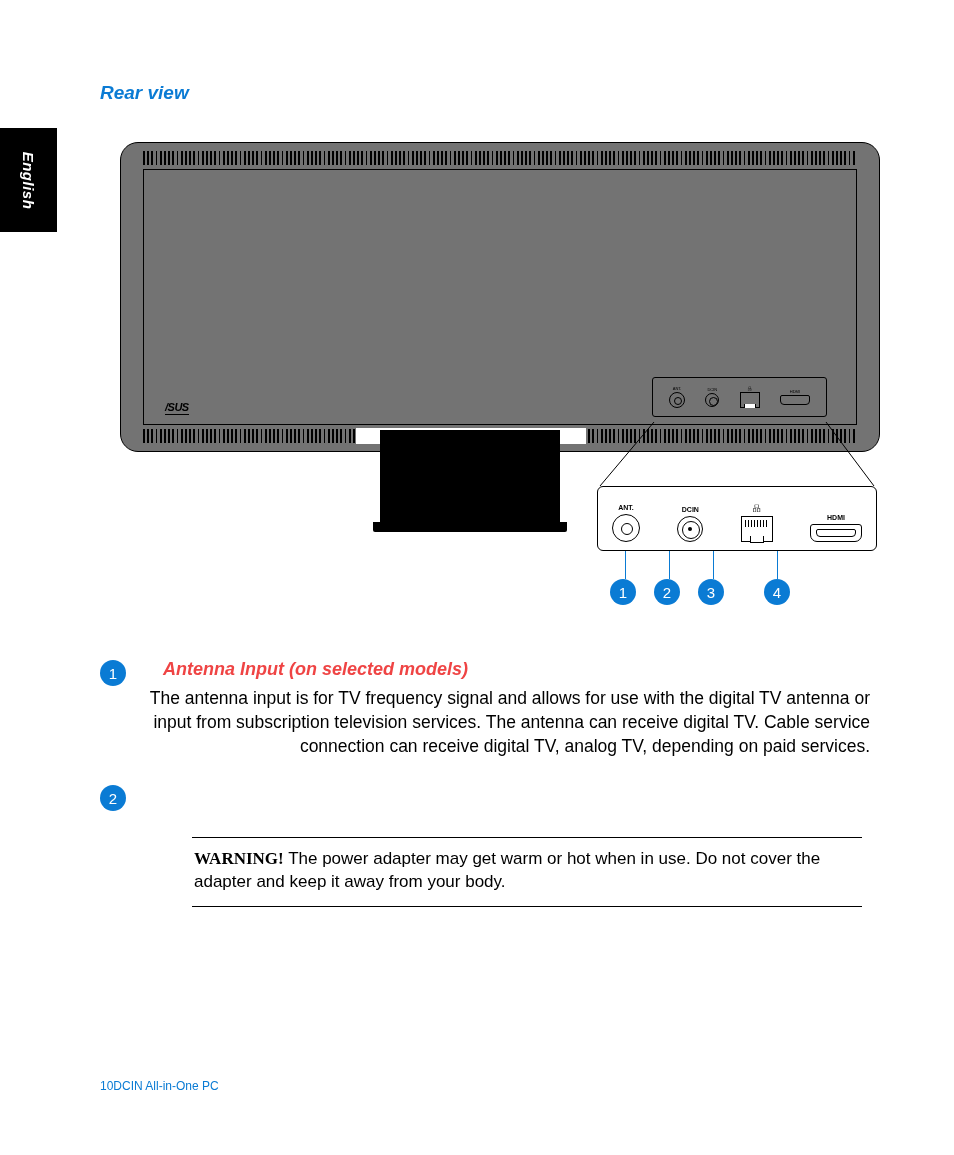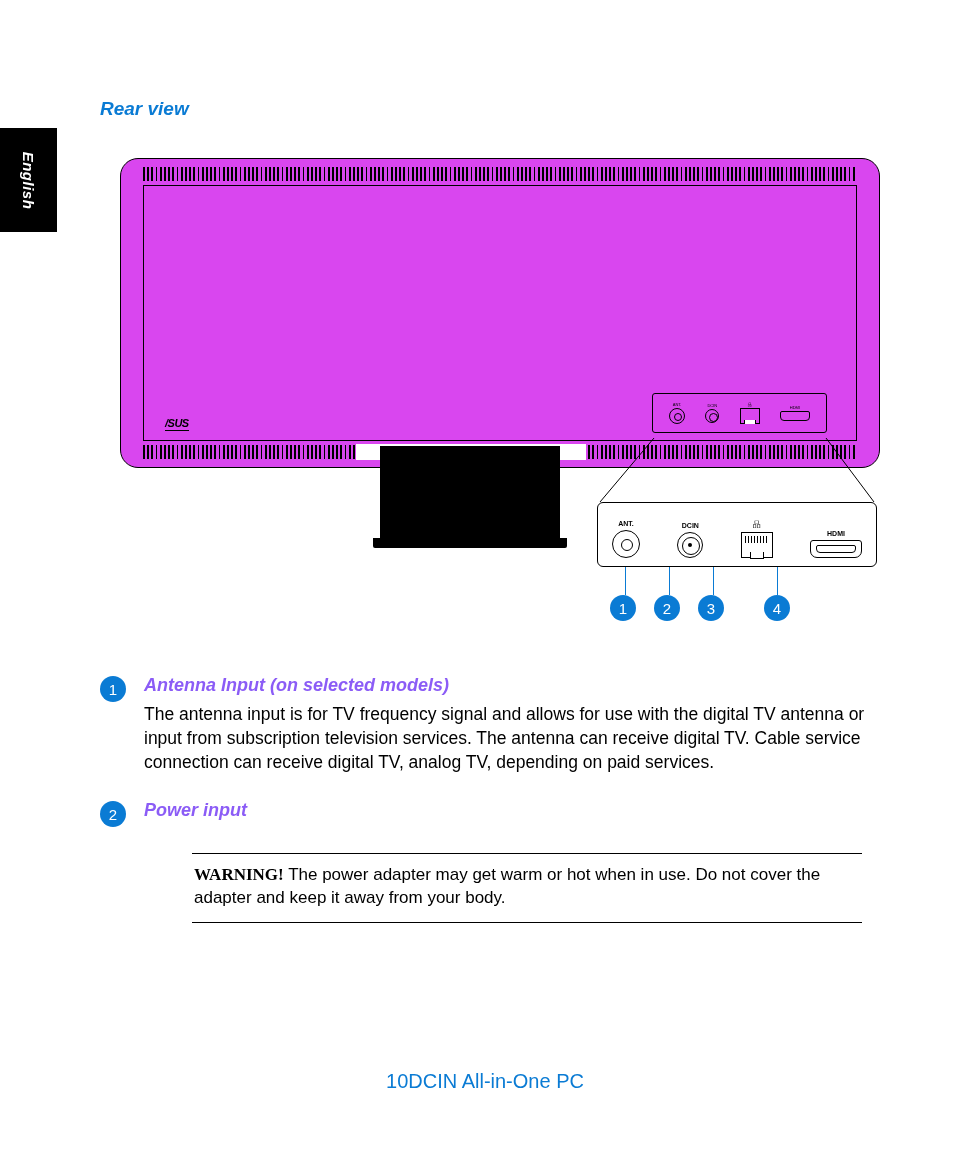--- a/index.html
+++ b/index.html
@@ -27,21 +27,21 @@
     transform: rotate(90deg);
     font-weight: bold;
     font-size: 15px;
     white-space: nowrap;
     font-style: italic;
     letter-spacing: 0.5px;
   }
   .page {
     position: absolute;
     left: 100px;
-    top: 98px;
+    top: 82px;
     width: 770px;
   }
   .section-title {
     color: #0a7bd4;
     font-weight: bold;
     font-size: 19px;
     font-style: italic;
     margin-bottom: 28px;
   }
   .diagram-wrap {
@@ -50,21 +50,21 @@
     height: 497px;
     margin-left: 20px;
   }
   
   .monitor {
     position: absolute;
     left: 0; top: 10px;
     width: 760px; height: 310px;
     border: 1.5px solid #000;
     border-radius: 18px;
-    background: #d946ef;
+    background: #737373;
   }
   .vent-top, .vent-bot {
     position: absolute;
     left: 22px; right: 22px;
     height: 14px;
     background: repeating-linear-gradient(90deg, #000 0 1.8px, transparent 1.8px 4.2px);
   }
   .vent-top { top: 8px; }
   .vent-bot { bottom: 8px; }
   .vent-bot-gap {
@@ -171,49 +171,51 @@
     flex-shrink: 0;
   }
   .callouts .bubble:nth-child(1){ margin-left:0; }
   .callouts .bubble:nth-child(4){ margin-left:22px; }
   
   .items { margin-top: 30px; }
   .item { display: flex; gap: 18px; margin-bottom: 26px; }
   .item .bubble { margin-top: 1px; width:26px; height:26px;}
   .item-body { flex: 1; }
   .item-title {
-    color: #8b5cf6;
+    color: #ef4444;
     font-weight: bold;
     font-size: 18px;
     font-style: italic;
     margin-bottom: 6px;
+    margin-left: 19px;
   }
   .item-text {
     font-size: 17.5px;
     line-height: 1.38;
     color: #000;
+    text-align: right;
   }
   .warning-box {
     margin-left: 92px;
     margin-right: 8px;
     border-top: 1px solid #000;
     border-bottom: 1px solid #000;
     padding: 10px 2px 12px 2px;
     font-size: 17px;
     line-height: 1.35;
   }
   .warning-box b { font-weight: bold; font-family: Liberation Serif, serif; }
   .footer {
     position: absolute;
     left: 100px;
     bottom: 62px;
     width: 770px;
     display: flex;
-    justify-content: center;
-    font-size: 20px;
+    justify-content: flex-start;
+    font-size: 12px;
     color: #0a7bd4;
   }
 </style>
 </head>
 <body>
 
 <div class="lang-tab">
   <span>English</span>
 </div>
 
@@ -290,21 +292,20 @@
     <div class="item">
       <div class="bubble">1</div>
       <div class="item-body">
         <div class="item-title">Antenna Input (on selected models)</div>
         <div class="item-text">The antenna input is for TV frequency signal and allows for use with the digital TV antenna or input from subscription television services. The antenna can receive digital TV. Cable service connection can receive digital TV, analog TV, depending on paid services.</div>
       </div>
     </div>
     <div class="item">
       <div class="bubble">2</div>
       <div class="item-body">
-        <div class="item-title">Power input</div>
       </div>
     </div>
   </div>
 
   <div class="warning-box">
     <b>WARNING!</b><span>  The power adapter may get warm or hot when in use. Do not cover the adapter and keep it away from your body.</span>
   </div>
 </div>
 
 <div class="footer">

